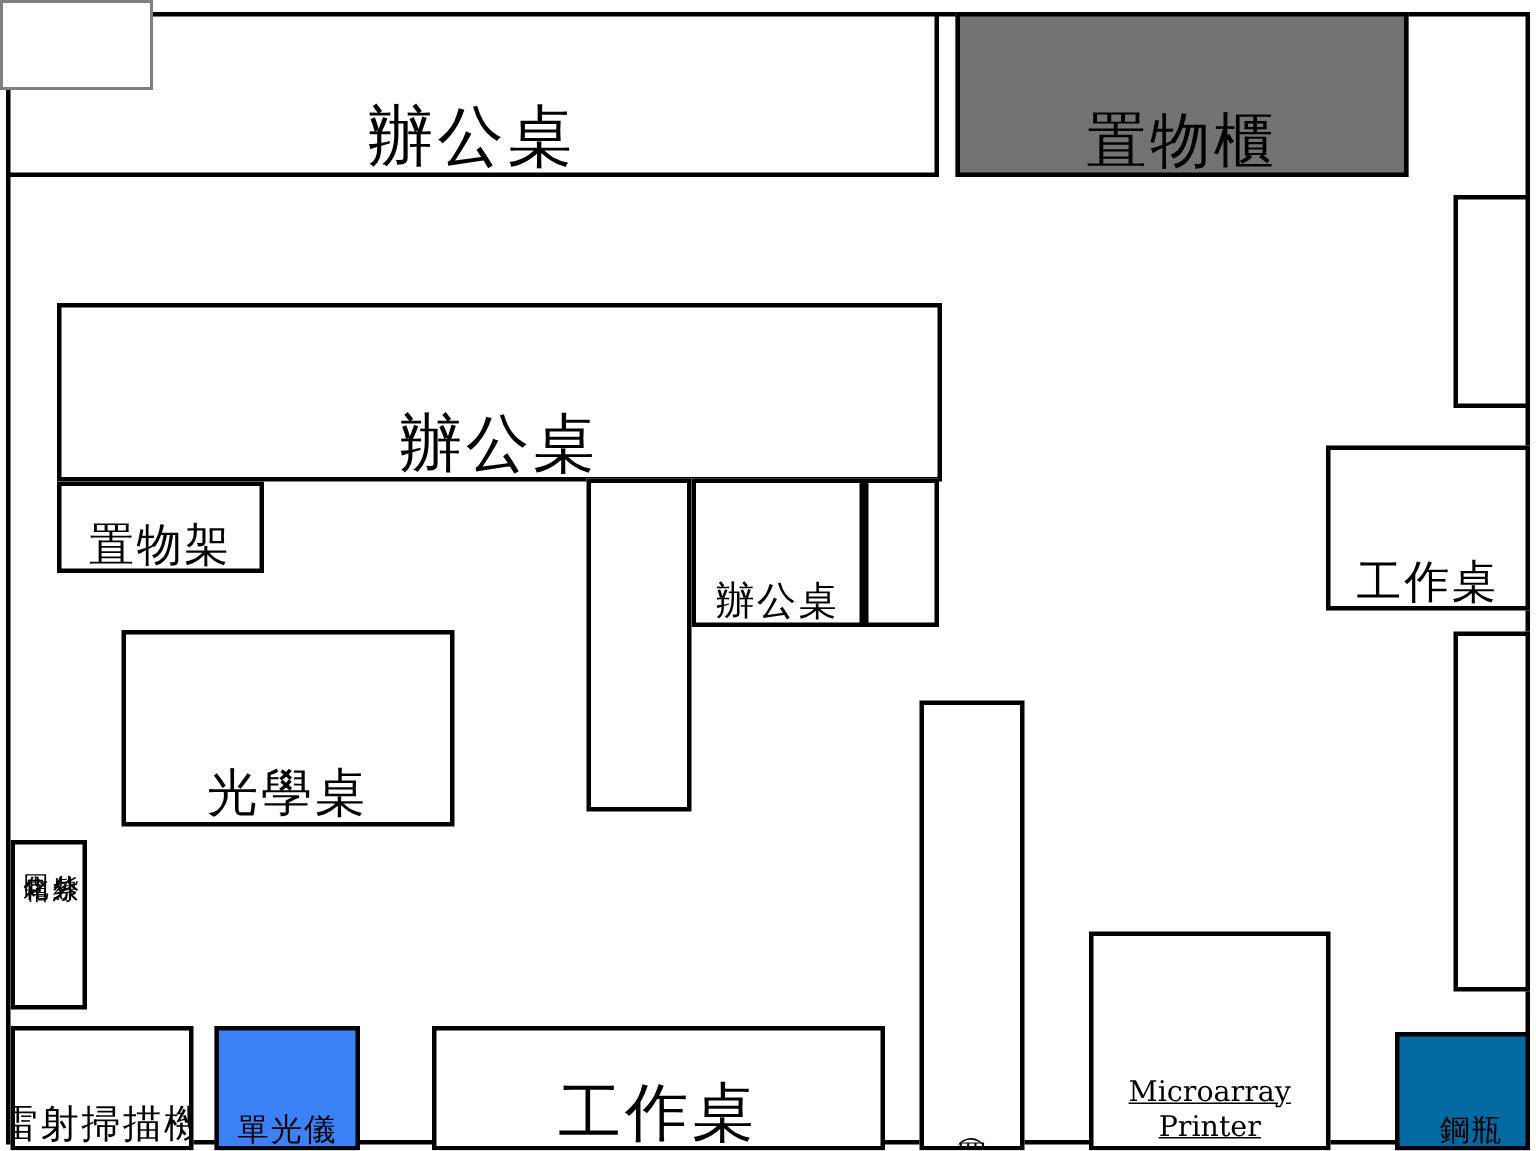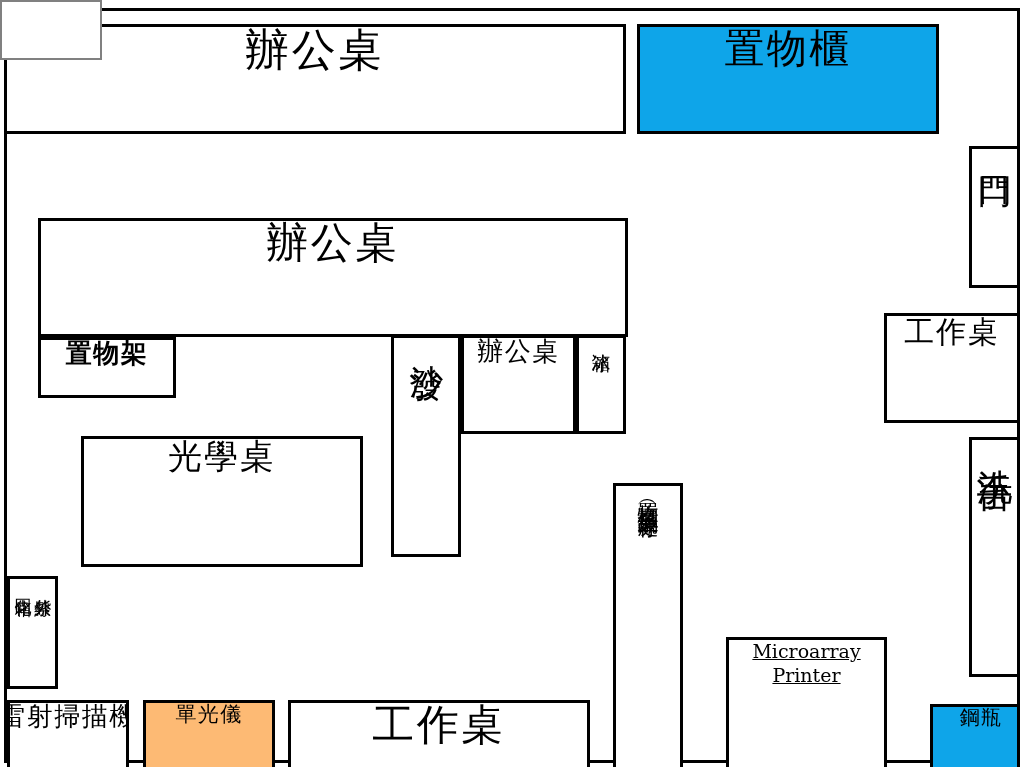--- a/index.html
+++ b/index.html
@@ -24,27 +24,26 @@
     border: 3px solid #000000;
     background: transparent;
   }
   
   .box {
     position: absolute;
     box-sizing: border-box;
     border: 3px solid #c4b5fd;
     background: #ffffff;
     display: flex;
-    align-items: flex-start;
+    align-items: flex-end;
     justify-content: center;
     text-align: center;
     color: #000000;
     line-height: 1.05;
     overflow: hidden;
-    margin-top: 16px;
   }
   
   .label-h {
     font-family: "DejaVu Serif", "Liberation Serif", serif;
     white-space: nowrap;
     letter-spacing: 0.06em;
     font-weight: 500;
   }
   
   .label-v {
@@ -91,45 +90,45 @@
 <body>
 
 <div id="floorplan" style="width: 1024px; height: 767px;">
 
   <div class="room-outline" style="left: 4px; top: 8px; width: 1016px; height: 755px; border-color: rgb(0, 0, 0);"></div>
 
   <div id="items-layer">
       <div class="box" style="left: 4px; top: 8px; width: 622px; height: 110px; border-color: rgb(0, 0, 0); background: rgb(255, 255, 255);">
         <span class="label-h" style="font-size: 44px;">辦公桌</span>
       </div>
-      <div class="box" style="left: 637px; top: 8px; width: 302px; height: 110px; border-color: rgb(0, 0, 0); background: #0ea5e9;">
+      <div class="box" style="left: 637px; top: 8px; width: 302px; height: 110px; border-color: rgb(0, 0, 0); background: #737373;">
         <span class="label-h" style="font-size: 40px;">置物櫃</span>
       </div>
       <div class="box" style="left: 969px; top: 130px; width: 51px; height: 142px; border-color: rgb(0, 0, 0); background: rgb(255, 255, 255);">
         <span class="label-v" style="font-size: 34px;">門口</span>
       </div>
       <div class="box" style="left: 38px; top: 202px; width: 590px; height: 119px; border-color: rgb(0, 0, 0); background: rgb(255, 255, 255);">
         <span class="label-h" style="font-size: 42px;">辦公桌</span>
       </div>
       <div class="box" style="left: 38px; top: 321px; width: 138px; height: 61px; border-color: rgb(0, 0, 0); background: rgb(255, 255, 255);">
-        <span class="label-h" style="font-size: 26px; font-weight: bold;">置物架</span>
+        <span class="label-h" style="font-size: 30px;">置物架</span>
       </div>
       <div class="box" style="left: 391px; top: 319px; width: 70px; height: 222px; border-color: rgb(0, 0, 0); background: rgb(255, 255, 255);">
         <span class="label-v" style="font-size: 34px;">沙發</span>
       </div>
       <div class="box" style="left: 461px; top: 319px; width: 115px; height: 99px; border-color: rgb(0, 0, 0); background: rgb(255, 255, 255);">
         <span class="label-h" style="font-size: 26px;">辦公桌</span>
       </div>
       <div class="box" style="left: 576px; top: 319px; width: 50px; height: 99px; border-color: rgb(0, 0, 0); background: rgb(255, 255, 255);">
         <span class="label-v" style="font-size: 19px;">冰箱</span>
       </div>
       <div class="box" style="left: 884px; top: 297px; width: 136px; height: 110px; border-color: rgb(0, 0, 0); background: rgb(255, 255, 255);">
         <span class="label-h" style="font-size: 30px;">工作桌</span>
       </div>
-      <div class="box" style="left: 81px; top: 420px; width: 282px; height: 131px; border-color: rgb(0, 0, 0); background: rgb(255, 255, 255);">
+      <div class="box" style="left: 81px; top: 420px; width: 222px; height: 131px; border-color: rgb(0, 0, 0); background: rgb(255, 255, 255);">
         <span class="label-h" style="font-size: 34px;">光學桌</span>
       </div>
       <div class="box" style="left: 969px; top: 421px; width: 51px; height: 240px; border-color: rgb(0, 0, 0); background: rgb(255, 255, 255);">
         <span class="label-v" style="font-size: 36px;">洗手台</span>
       </div>
       <div class="box" style="left: 7px; top: 560px; width: 51px; height: 113px; border-color: rgb(0, 0, 0); background: rgb(255, 255, 255);">
         <div class="label-v2">
           <span class="col" style="font-size: 17px;">固化箱</span>
           <span class="col" style="font-size: 17px;">紫外線</span>
         </div>
@@ -139,25 +138,25 @@
       </div>
       <div class="box" style="left: 726px; top: 621px; width: 161px; height: 146px; border-color: rgb(0, 0, 0); background: rgb(255, 255, 255); text-decoration: underline;">
         <div class="label-latin" style="font-size: 19px;">
           <div>Microarray</div>
           <div>Printer</div>
         </div>
       </div>
       <div class="box" style="left: 7px; top: 684px; width: 122px; height: 83px; border-color: rgb(0, 0, 0); background: rgb(255, 255, 255);">
         <span class="label-h" style="font-size: 26px;">雷射掃描機</span>
       </div>
-      <div class="box" style="left: 143px; top: 684px; width: 132px; height: 83px; border-color: rgb(0, 0, 0); background: #fdba74;">
+      <div class="box" style="left: 143px; top: 684px; width: 97px; height: 83px; border-color: rgb(0, 0, 0); background: #3b82f6;">
         <span class="label-h" style="font-size: 21px;">單光儀</span>
       </div>
       <div class="box" style="left: 288px; top: 684px; width: 302px; height: 83px; border-color: rgb(0, 0, 0); background: rgb(255, 255, 255);">
         <span class="label-h" style="font-size: 42px;">工作桌</span>
       </div>
-      <div class="box" style="left: 930px; top: 688px; width: 90px; height: 79px; border-color: rgb(0, 0, 0); background: #0ea5e9; padding-left: 12px;">
+      <div class="box" style="left: 930px; top: 688px; width: 90px; height: 79px; border-color: rgb(0, 0, 0); background: #0369a1; padding-left: 12px;">
         <span class="label-h" style="font-size: 20px;">鋼瓶</span>
       </div>
     </div>
 
   <div class="overlay-rect" style="left: 0px; top: 0px; width: 102px; height: 60px; border-color: rgb(128, 128, 128);"></div>
 </div>
 
 </body></html>

